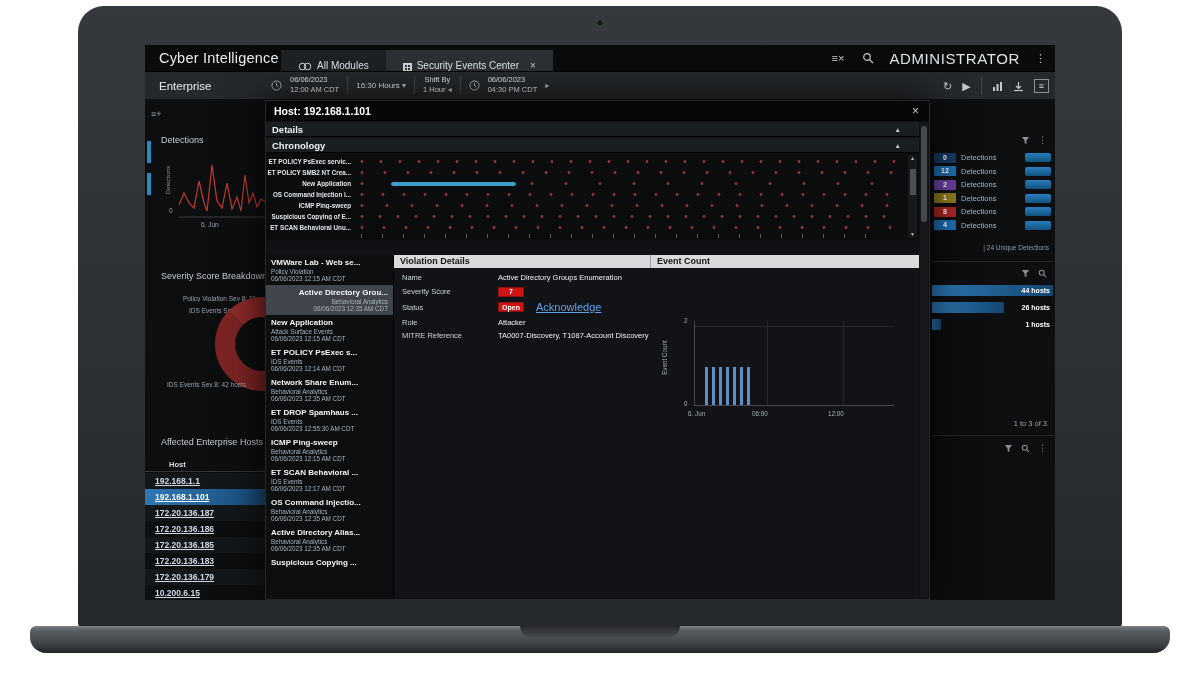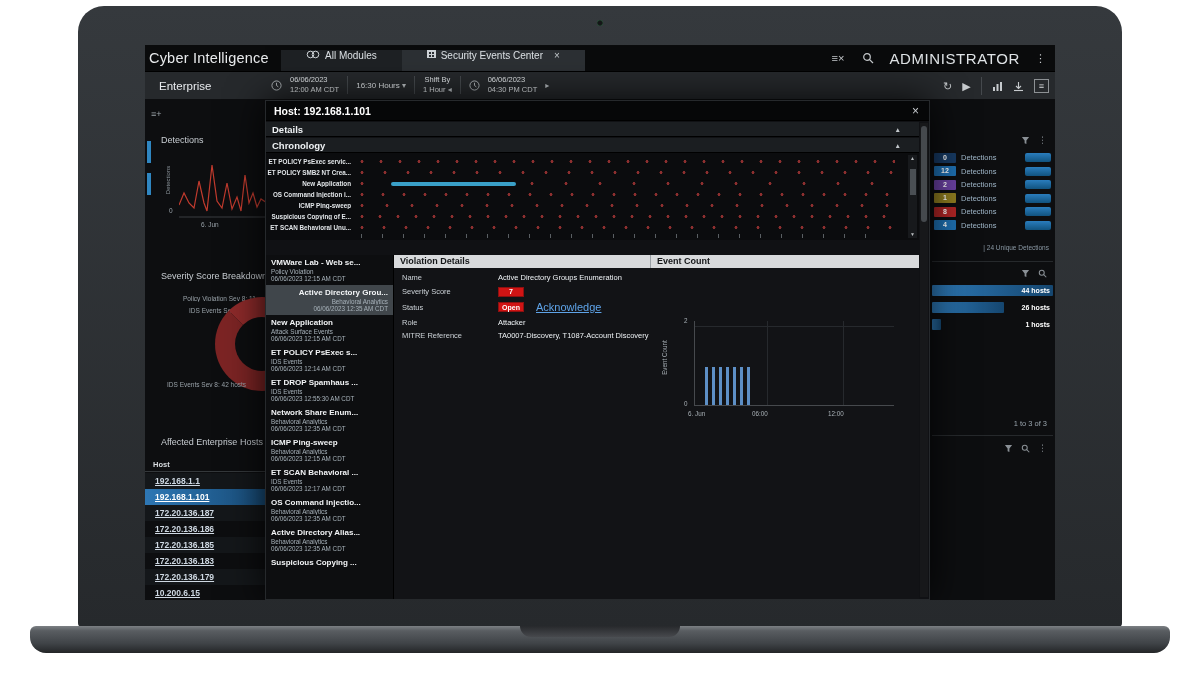--- a/index.html
+++ b/index.html
@@ -16,23 +16,23 @@
   .notch { position:absolute; left:490px; top:0; width:160px; height:11px;
     background:linear-gradient(#27292c,#47494d); border-radius:0 0 12px 12px; }
 
   
   .screen { position:absolute; left:67px; top:39px; width:910px; height:555px;
     background:#050506; overflow:hidden; }
 
   
   .app-header { position:absolute; left:0; top:0; width:910px; height:26px; background:#0a0b0c;
     display:flex; align-items:center; color:#e8eaec; }
-  .app-title { width:136px; padding-left:4px; font-size:14.5px; letter-spacing:.2px; white-space:nowrap; }
-  .tab { height:21px; margin-top:5px; display:flex; align-items:flex-start; gap:5px;
-    padding:0 25px; font-size:10px; color:#dbe0e4; cursor:default; }
+  .app-title { width:136px; padding-left:14px; font-size:14.5px; letter-spacing:.2px; white-space:nowrap; }
+  .tab { height:21px; margin-top:5px; display:flex; align-items:flex-end; gap:5px;
+    padding:0 17px; font-size:10px; color:#dbe0e4; cursor:default; }
   .tab1 { background:#1e2124; }
   .tab2 { background:#2c3034; }
   .tab-close { margin-left:6px; color:#c3c8cc; font-size:10px; }
   .grid-ic { width:9px; height:8px; border:1px solid #cfd4d8; display:inline-block;
     background-image:linear-gradient(#cfd4d8 1px, transparent 1px), linear-gradient(90deg,#cfd4d8 1px, transparent 1px);
     background-size:3px 3px; }
   .spacer { flex:1; }
   .hd-ic { color:#c6cacd; font-size:11px; padding:0 9px; }
   .admin { font-size:15px; letter-spacing:.6px; color:#dfe3e6; padding:0 6px; }
   svg.ic { display:block; }
@@ -59,21 +59,21 @@
   .accent { position:absolute; left:2px; width:4px; height:22px; background:#2f86c1; }
   .lbl { position:absolute; font-size:9px; color:#c8cdd2; white-space:nowrap; }
   .mini { position:absolute; font-size:6.5px; color:#98a1a8; white-space:nowrap; overflow:hidden; }
   .spark-wrap { position:absolute; left:14px; top:50px; width:110px; height:86px; }
   .spark-ylab { position:absolute; left:-16px; top:28px; width:50px; text-align:center; font-size:6px;
     color:#8a939a; transform:rotate(-90deg); }
   .donut { position:absolute; left:70px; top:198px; width:94px; height:94px; border-radius:50%;
     border:20px solid #7c2424; border-top-color:#8d2a2a; }
   .host-table-head { position:absolute; left:0; top:358px; width:126px; height:15px;
     border-bottom:1px solid #34383b; font-size:7.5px; font-weight:bold; color:#d8dce0;
-    padding-left:8px; line-height:15px; }
+    padding-left:24px; line-height:15px; }
   .host-rows { position:absolute; left:0; top:374px; width:126px; }
   .host-row { height:16px; line-height:16px; padding-left:10px; font-size:8.5px; font-weight:bold;
     color:#cfd9e3; text-decoration:underline; white-space:nowrap; cursor:pointer; }
   .host-row.odd { background:#14171a; }
   .host-row.sel { background:linear-gradient(90deg,#2e77b4,#174a75); color:#fff; }
 
   .bg-right { position:absolute; right:0; top:0; width:125px; height:100%; }
   .br-icons { position:absolute; display:flex; gap:8px; align-items:center; }
   .cnt-rows { position:absolute; left:0; top:52px; width:125px; }
   .cnt-row { height:13.5px; display:flex; align-items:center; gap:5px; padding:0 4px; }
@@ -479,28 +479,28 @@
             <div class="dd-t">New Application</div>
             <div class="dd-s">Attack Surface Events</div>
             <div class="dd-d">06/06/2023 12:15 AM CDT</div>
           </div>
           <div class="dd-item">
             <div class="dd-t">ET POLICY PsExec s...</div>
             <div class="dd-s">IDS Events</div>
             <div class="dd-d">06/06/2023 12:14 AM CDT</div>
           </div>
           <div class="dd-item">
+            <div class="dd-t">Network Share Enum...</div>
+            <div class="dd-s">Behavioral Analytics</div>
+            <div class="dd-d">06/06/2023 12:35 AM CDT</div>
+          </div>
+          <div class="dd-item">
             <div class="dd-t">ET DROP Spamhaus ...</div>
             <div class="dd-s">IDS Events</div>
             <div class="dd-d">06/06/2023 12:55:30 AM CDT</div>
-          </div>
-          <div class="dd-item">
-            <div class="dd-t">Network Share Enum...</div>
-            <div class="dd-s">Behavioral Analytics</div>
-            <div class="dd-d">06/06/2023 12:35 AM CDT</div>
           </div>
           <div class="dd-item">
             <div class="dd-t">ICMP Ping-sweep</div>
             <div class="dd-s">Behavioral Analytics</div>
             <div class="dd-d">06/06/2023 12:15 AM CDT</div>
           </div>
           <div class="dd-item">
             <div class="dd-t">ET SCAN Behavioral ...</div>
             <div class="dd-s">IDS Events</div>
             <div class="dd-d">06/06/2023 12:17 AM CDT</div>

